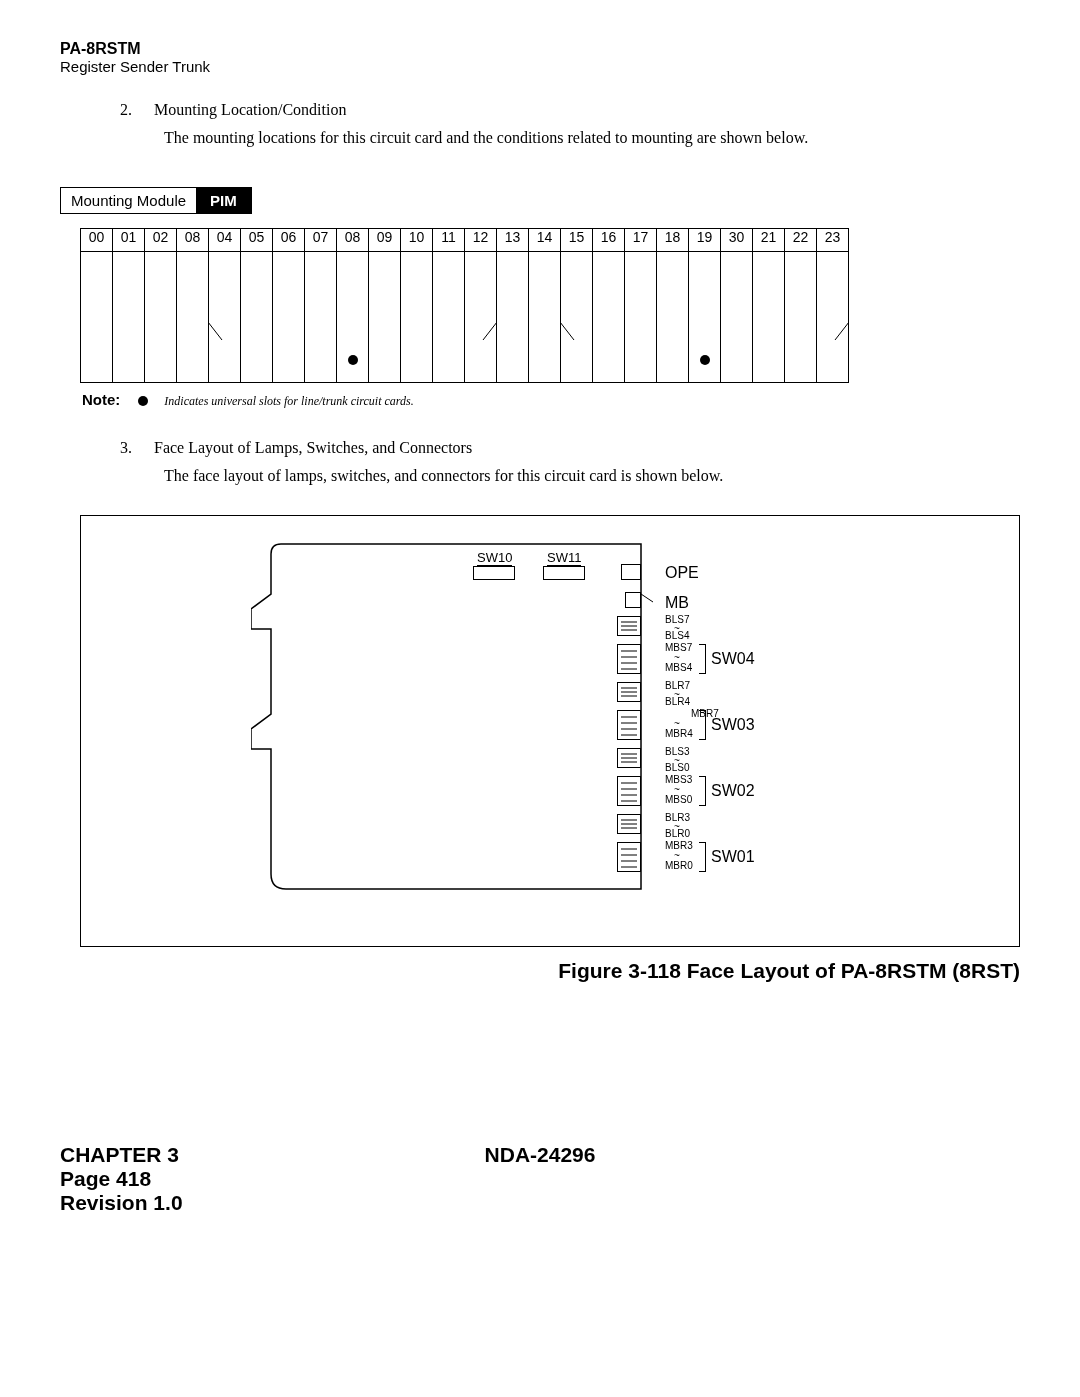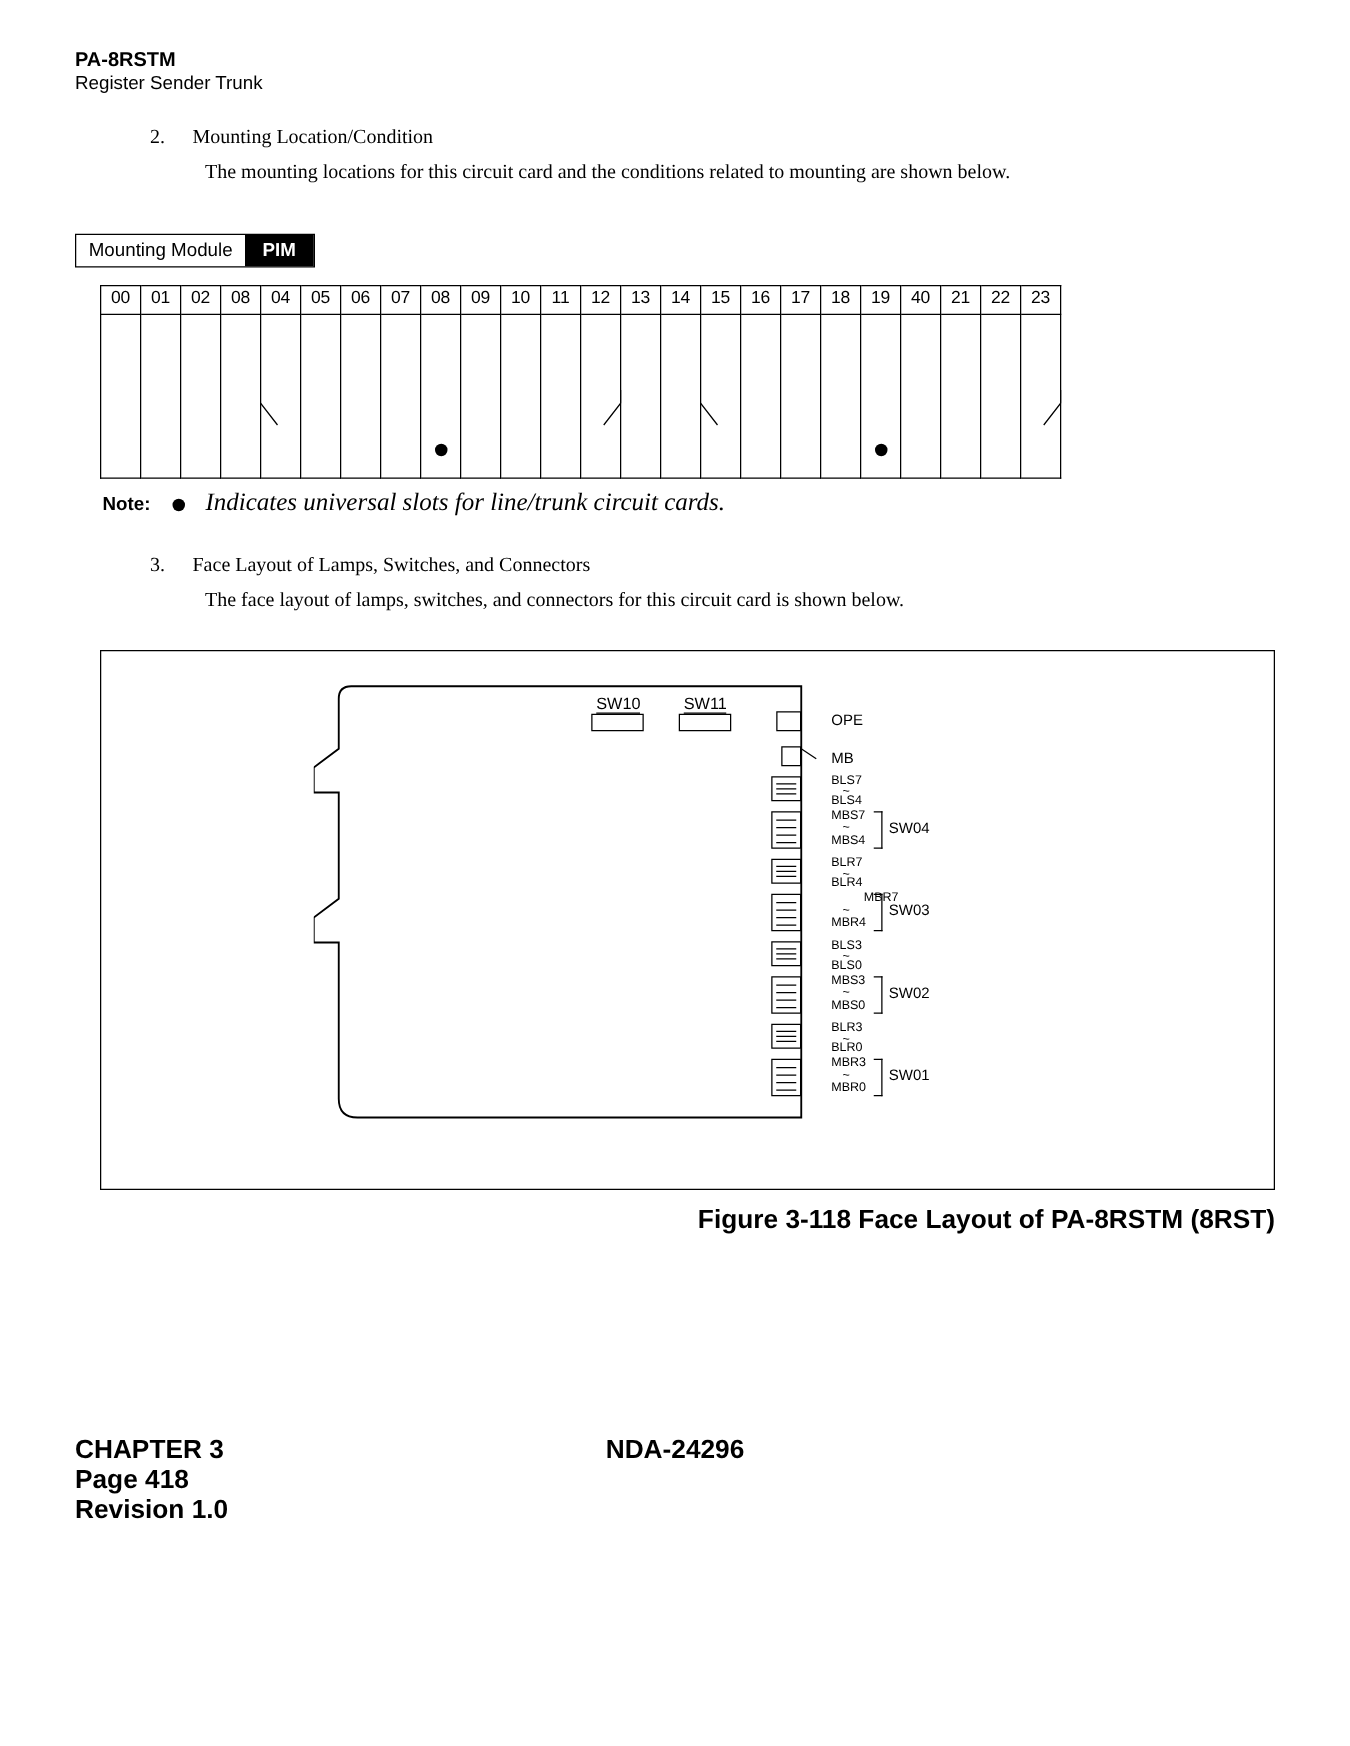--- a/index.html
+++ b/index.html
@@ -18,30 +18,30 @@
   .mounting-box { border: 1px solid #000; display: inline-flex; align-items: center; font-family: Liberation Sans, sans-serif; font-size: 15px; }
   .mounting-label { padding: 4px 10px; }
   .pim-label { background: #000; color: #fff; padding: 4px 14px; font-weight: bold; }
   .slot-table { border-collapse: collapse; margin-top: 14px; margin-left: 20px; font-family: Arial, sans-serif; font-size: 14px; }
   .slot-table td { border: 1px solid #000; width: 31px; height: 22px; text-align: center; vertical-align: top; padding: 0;}
   .slot-table .body-row td { height: 130px; vertical-align: bottom; position: relative; }
   .dot { width: 10px; height: 10px; background: #000; border-radius: 50%; display: inline-block; margin-bottom: 14px;}
   .note-row { font-family: Arial, sans-serif; font-size: 15px; margin-top: 8px; margin-left: 22px;}
   .note-label { font-weight: bold; display: inline-block; width: 52px;}
   .note-dot { width: 10px; height: 10px; background: #000; border-radius: 50%; display: inline-block; margin-right: 12px; vertical-align: middle;}
-  .note-text { font-style: italic; font-family: "Times New Roman", serif; font-size: 20px;}
+  .note-text { font-style: italic; font-family: "Times New Roman", serif; font-size: 12px;}
   .figure-box { border: 1px solid #000; margin-top: 30px; margin-left: 20px; padding: 20px 40px 20px 40px; height: 390px; position: relative; }
   .figure-caption { font-family: Arial, sans-serif; font-weight: bold; font-size: 21px; text-align: right; margin-top: 12px; }
   .footer { font-family: Arial, sans-serif; font-weight: bold; font-size: 21px; margin-top: 160px;}
   .footer .center { position: absolute; left: 50%; transform: translateX(-50%);}
   
   .card-outline { position: absolute; left: 170px; top: 18px; width: 480px; height: 370px; }
   .sw-label { position: absolute; font-family: Arial, sans-serif; font-size: 13px; border-bottom: 1px solid #000;}
   .sw-box { position: absolute; border: 1px solid #000; width: 40px; height: 12px; }
-  .right-label { position: absolute; font-family: Arial, sans-serif; font-size: 12px; white-space: nowrap;}
+  .right-label { position: absolute; font-family: Arial, sans-serif; font-size: 16px; white-space: nowrap;}
   .tiny-label { font-size: 10px;}
   .dip-block { position: absolute; border: 1px solid #000; width: 22px; }
   .dip-block.small { height: 18px; }
   .dip-block.tall { height: 28px; }
   .bracket { position: absolute; border-right: 1px solid #000; border-top: 1px solid #000; border-bottom: 1px solid #000; width: 6px;}
   .ope-box { position: absolute; border: 1px solid #000; width: 18px; height: 14px;}
   .mb-box { position: absolute; border: 1px solid #000; width: 14px; height: 14px;}
 </style>
 </head>
 <body>
@@ -80,21 +80,21 @@
         <td>10</td>
         <td>11</td>
         <td>12</td>
         <td>13</td>
         <td>14</td>
         <td>15</td>
         <td>16</td>
         <td>17</td>
         <td>18</td>
         <td>19</td>
-        <td>40</td>
+        <td>30</td>
         <td>21</td>
         <td>22</td>
         <td>23</td>
       </tr>
   <tr class="body-row" id="slot-body">
         <td style="position: relative;"></td>
         <td style="position: relative;"></td>
         <td style="position: relative;"></td>
         <td style="position: relative;"></td>
         <td style="position: relative;">

